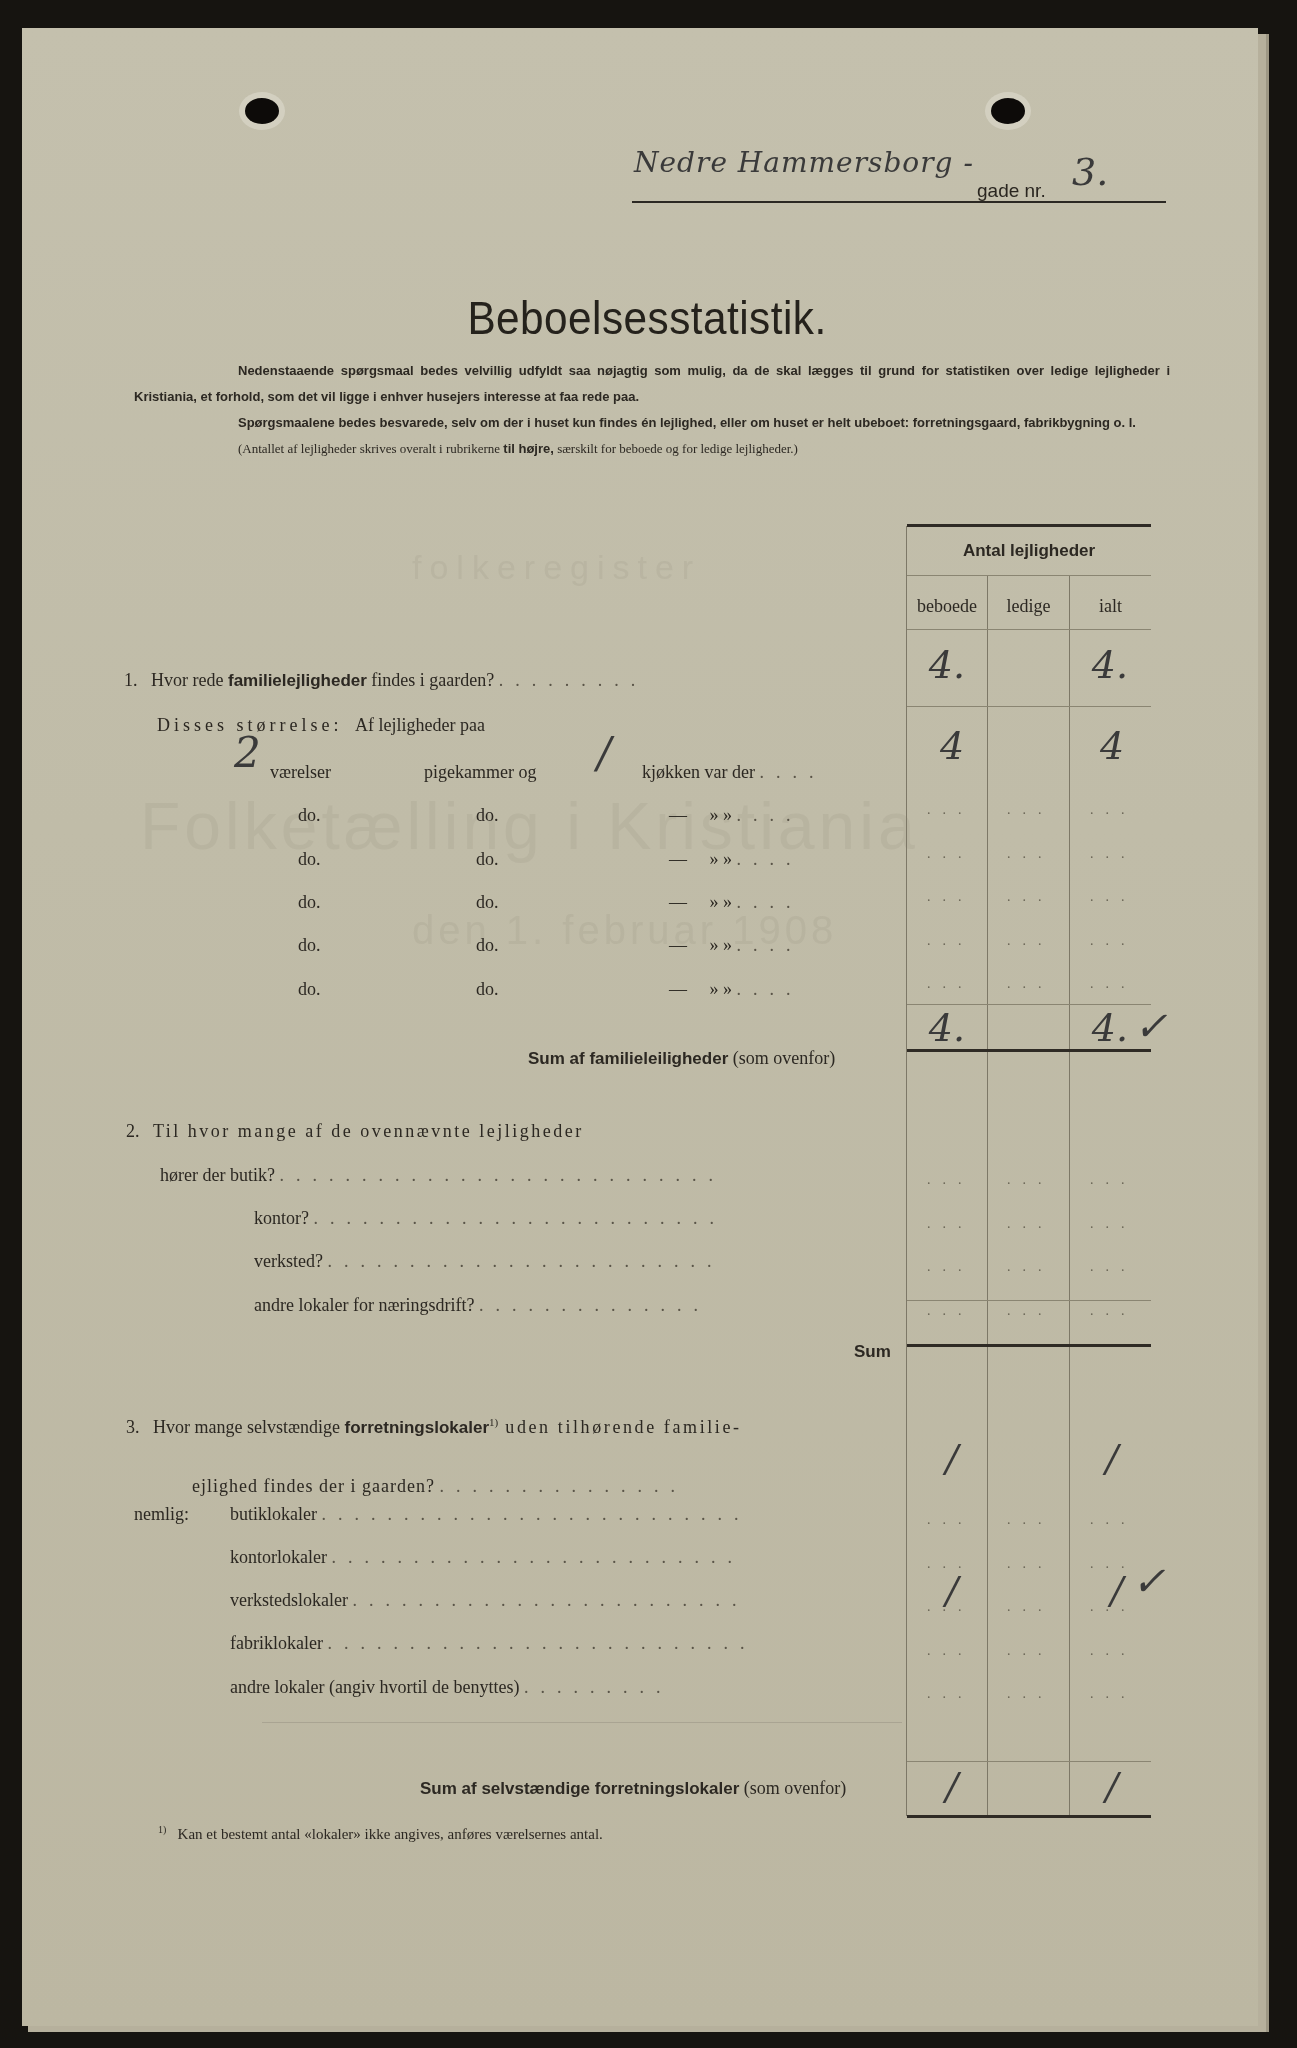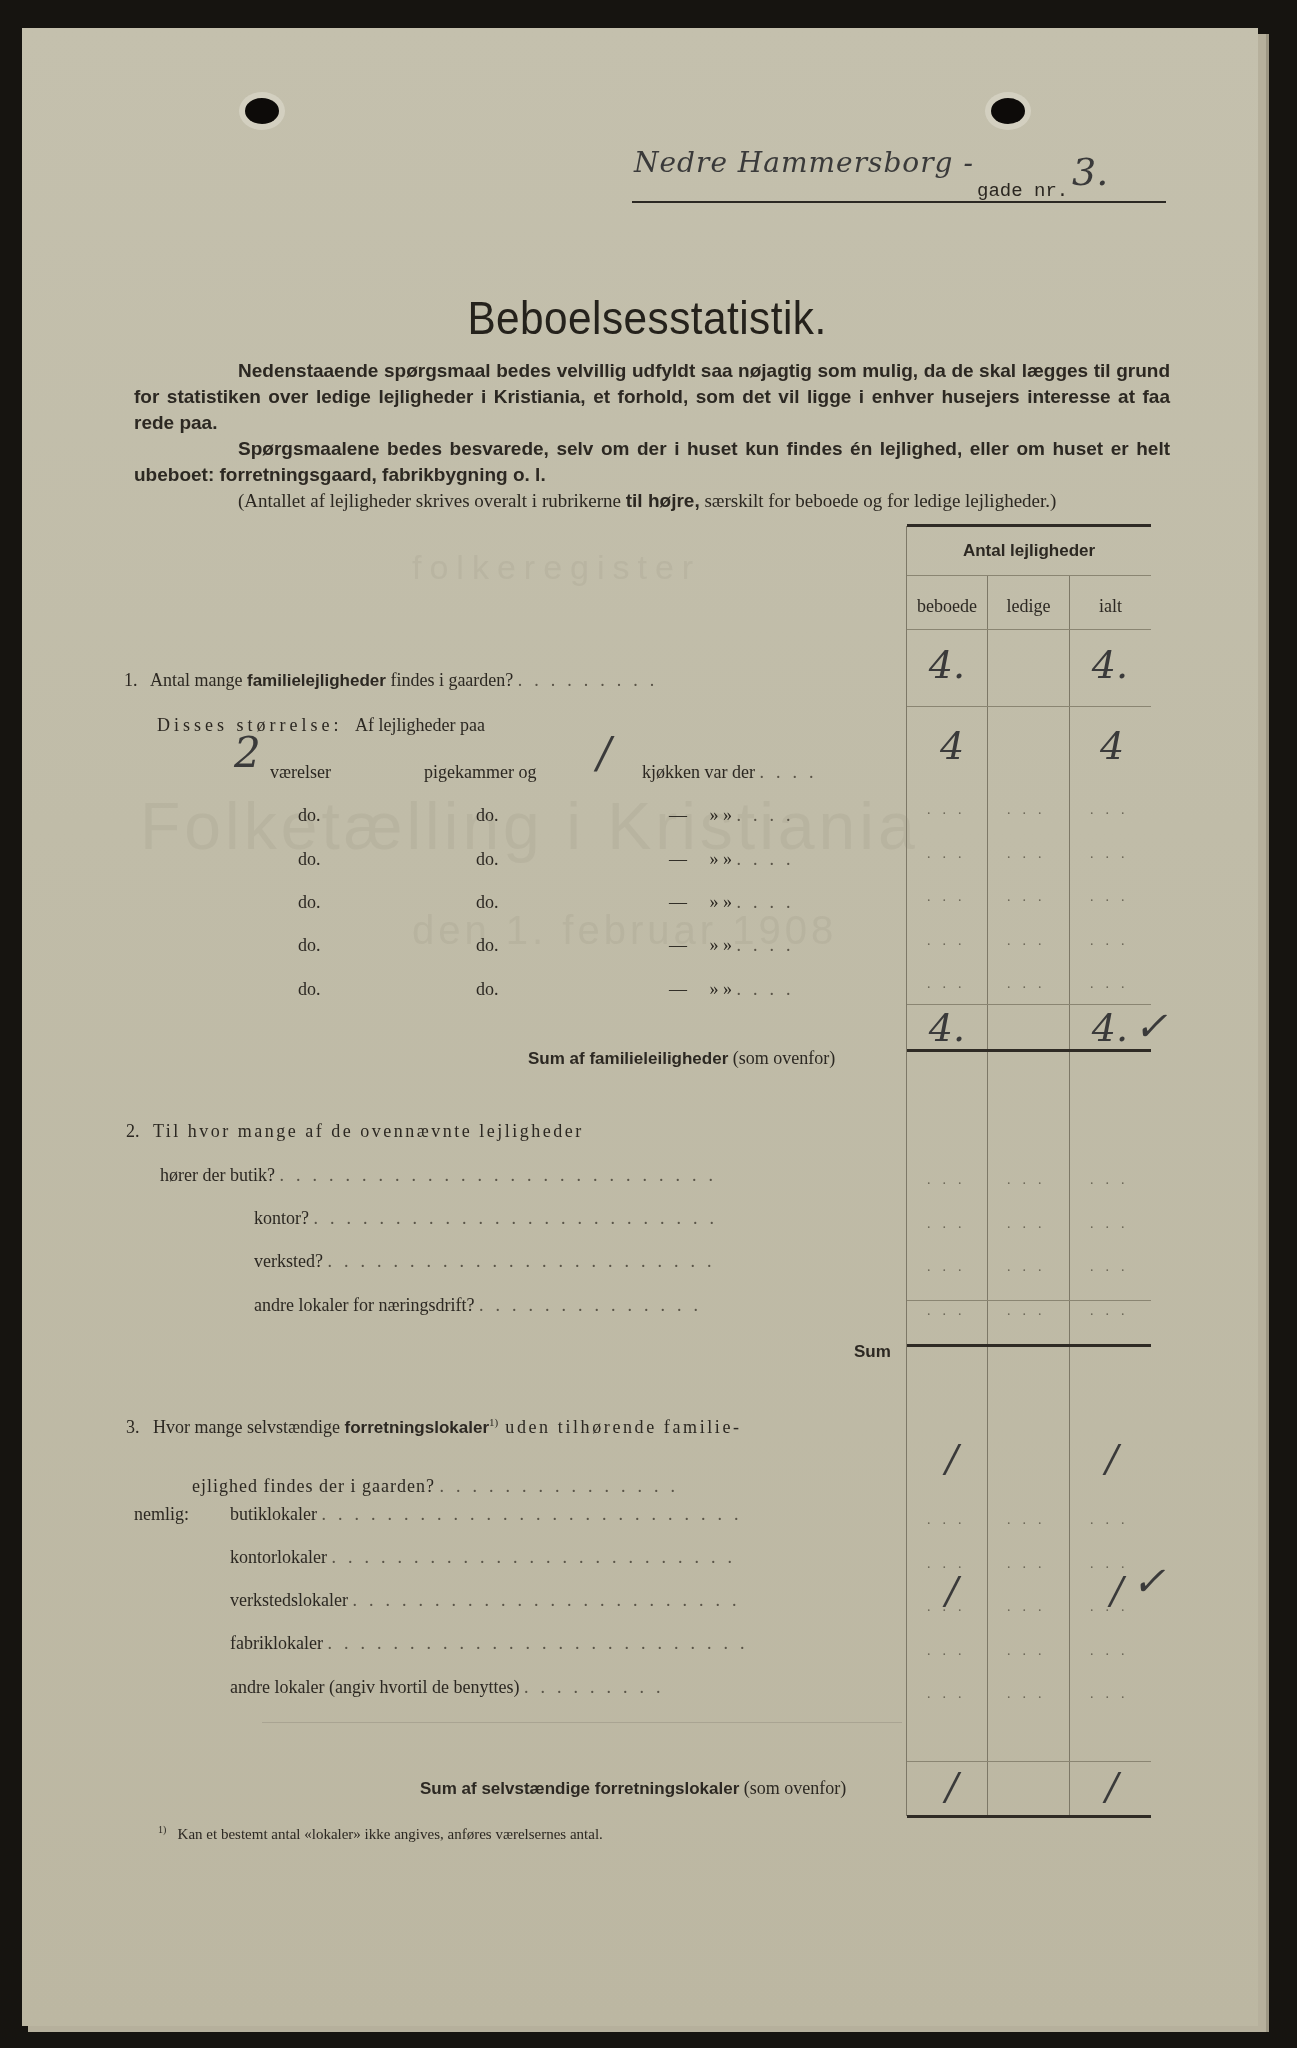--- a/index.html
+++ b/index.html
@@ -15,30 +15,30 @@
     position:absolute; left:22px; top:28px; width:1236px; height:1998px;
     background:linear-gradient(180deg,#c4c0ad 0%,#c0bca8 40%,#bcb7a2 100%);
   }
   .punch {
     position:absolute; width:34px; height:26px; border-radius:50%;
     background:#0d0b09; box-shadow:0 0 0 6px rgba(240,238,228,0.35);
   }
   .hand { font-family:"DejaVu Serif",serif; font-style:italic; color:#3a3a3a; }
   .street-line { position:absolute; left:610px; top:173px; width:534px; height:2px; background:#2b2823; }
   .street-hand { position:absolute; left:612px; top:118px; font-size:28px; letter-spacing:1px; }
-  .gade-label { position:absolute; left:955px; top:152px; font-family:Liberation Mono, monospace; font-size:19px; color:#2a2620;text-align:center; }
+  .gade-label { position:absolute; left:955px; top:152px; font-family:Liberation Sans, sans-serif; font-size:19px; color:#2a2620;text-align:center; }
   .gade-nr { position:absolute; left:1050px; top:122px; font-size:38px; }
   .title {
     position:absolute; left:0; width:1250px; top:232px; text-align:center;
     font-family:"Liberation Sans","DejaVu Sans",sans-serif; font-size:46px; font-weight:normal;
     color:#25221c; letter-spacing:0.5px; transform:scaleX(0.92);
   }
   .intro {
     position:absolute; left:112px; width:1036px; top:330px;
-    font-family:"Liberation Sans",sans-serif; font-size:19px; font-weight:bold;
+    font-family:"Liberation Sans",sans-serif; font-size:13px; font-weight:bold;
     line-height:26px; text-align:justify; color:#2c2822; transform-origin:left; 
   }
   .intro p { margin:0; }
   .indent { text-indent:104px; }
   .normal { font-family:"Liberation Serif",serif; font-weight:normal; }
   .intro .normal b { font-family:"Liberation Sans",sans-serif; }
 
   
   .vline { position:absolute; width:1px; background:#7d7867; }
   .hline { position:absolute; height:1px; background:#8a8572; }
@@ -100,21 +100,21 @@
   <div class="hline" style="left:885px;top:1733px;width:244px;"></div>
   <div class="thick" style="left:885px;top:1787px;width:244px;"></div>
 
   <div class="col-head bold" style="left:885px;top:513px;width:244px;">Antal lejligheder</div>
   <div class="col-head" style="left:885px;top:568px;width:80px;">beboede</div>
   <div class="col-head" style="left:966px;top:568px;width:81px;">ledige</div>
   <div class="col-head" style="left:1048px;top:568px;width:81px;">ialt</div>
 
   <div class="q" style="left:102px;top:642px;">
     <span>1.</span>&nbsp;&nbsp;
-    <span>Antal mange </span><b>familielejligheder</b><span> findes i gaarden?</span>
+    <span>Hvor rede </span><b>familielejligheder</b><span> findes i gaarden?</span>
     <span class="dots">.........</span>
   </div>
   <div class="val hand" style="left:895px;top:615px;">4.</div>
   <div class="val hand" style="left:1058px;top:615px;">4.</div>
 
   <div class="q" style="left:135px;top:687px;">
     <span class="spaced">Disses størrelse:</span>&nbsp;&nbsp;
     <span>Af lejligheder paa</span>
   </div>
 

